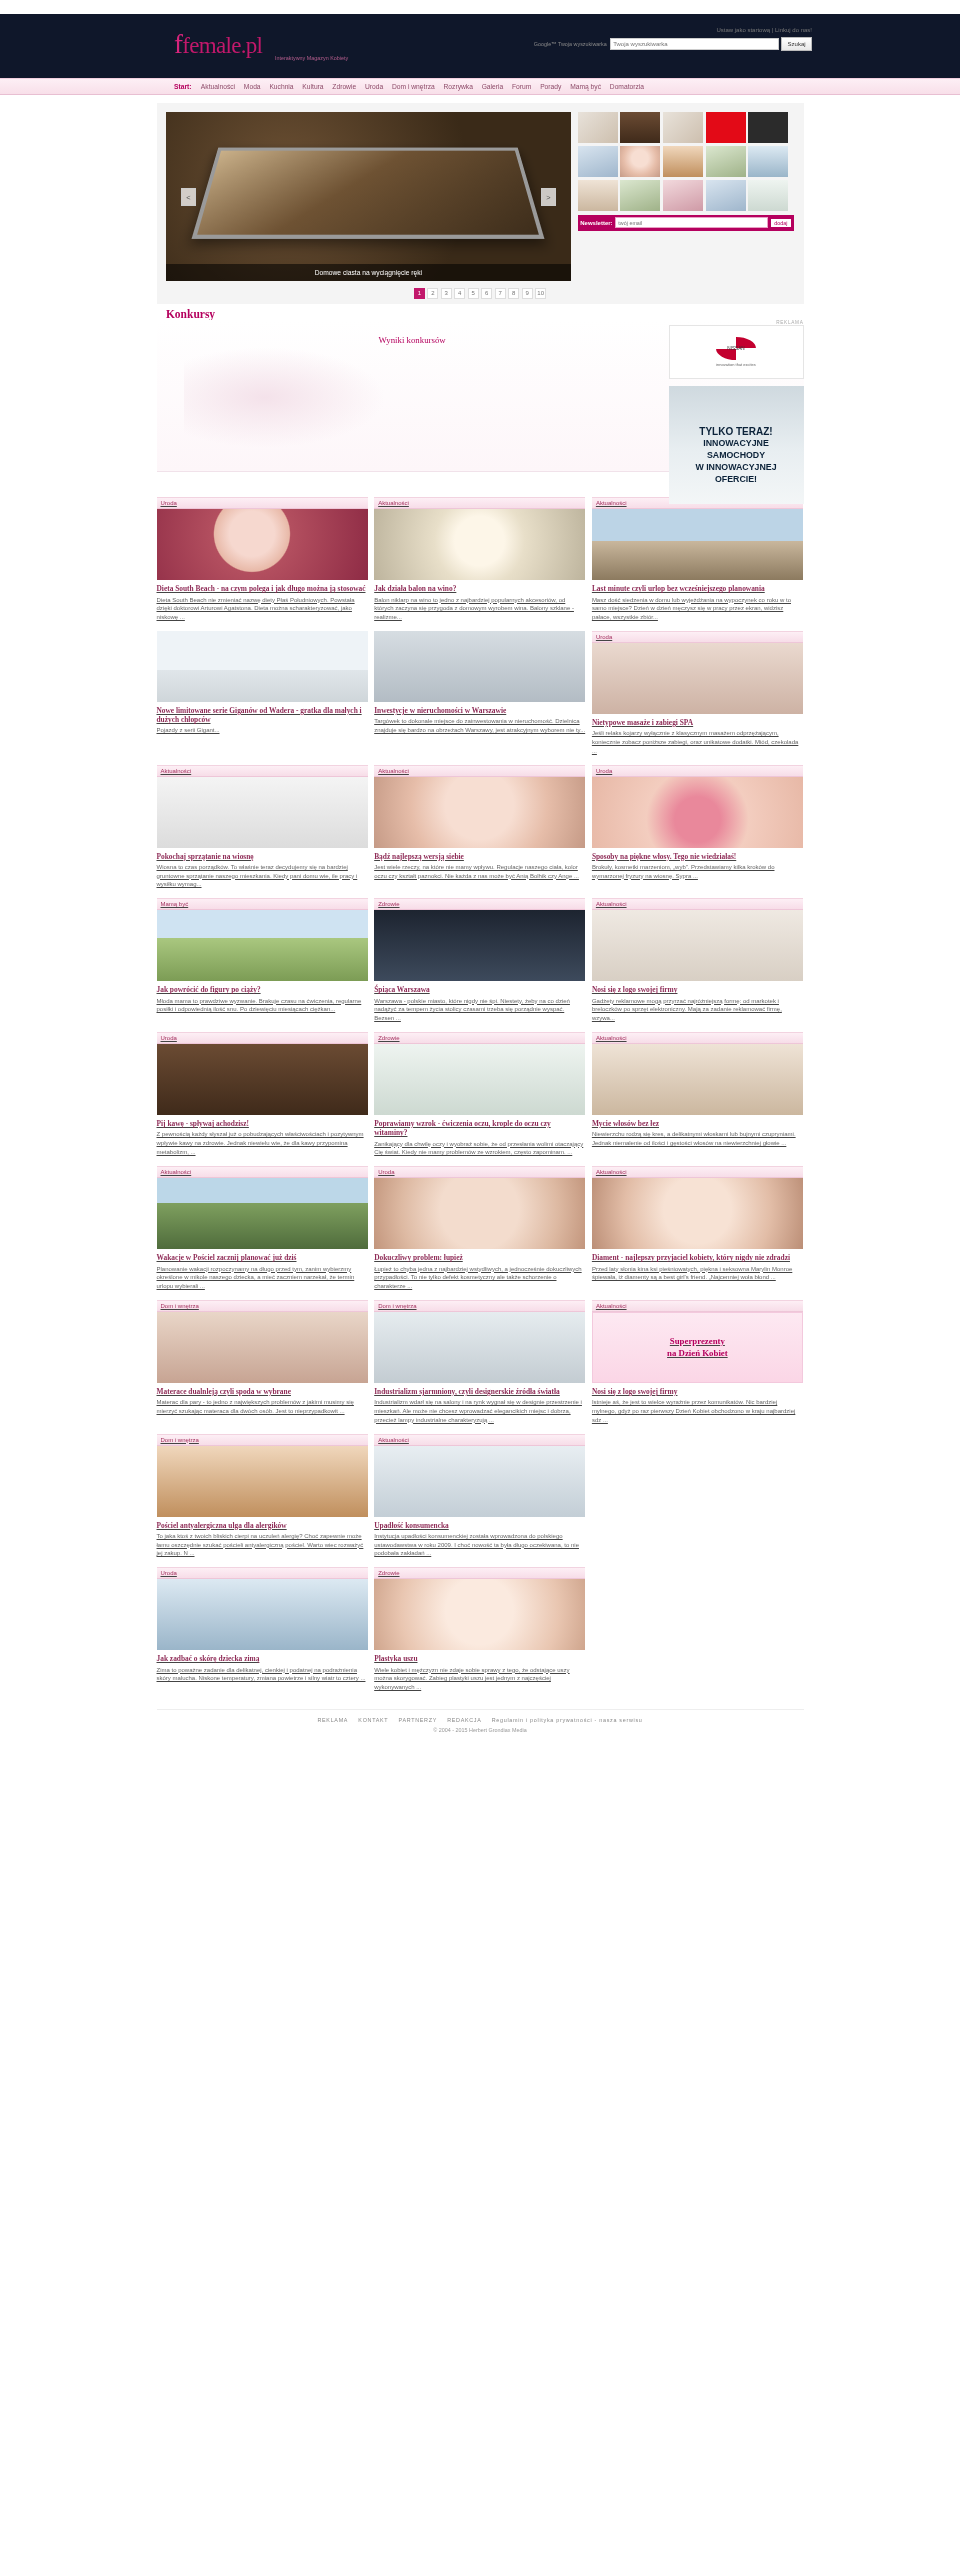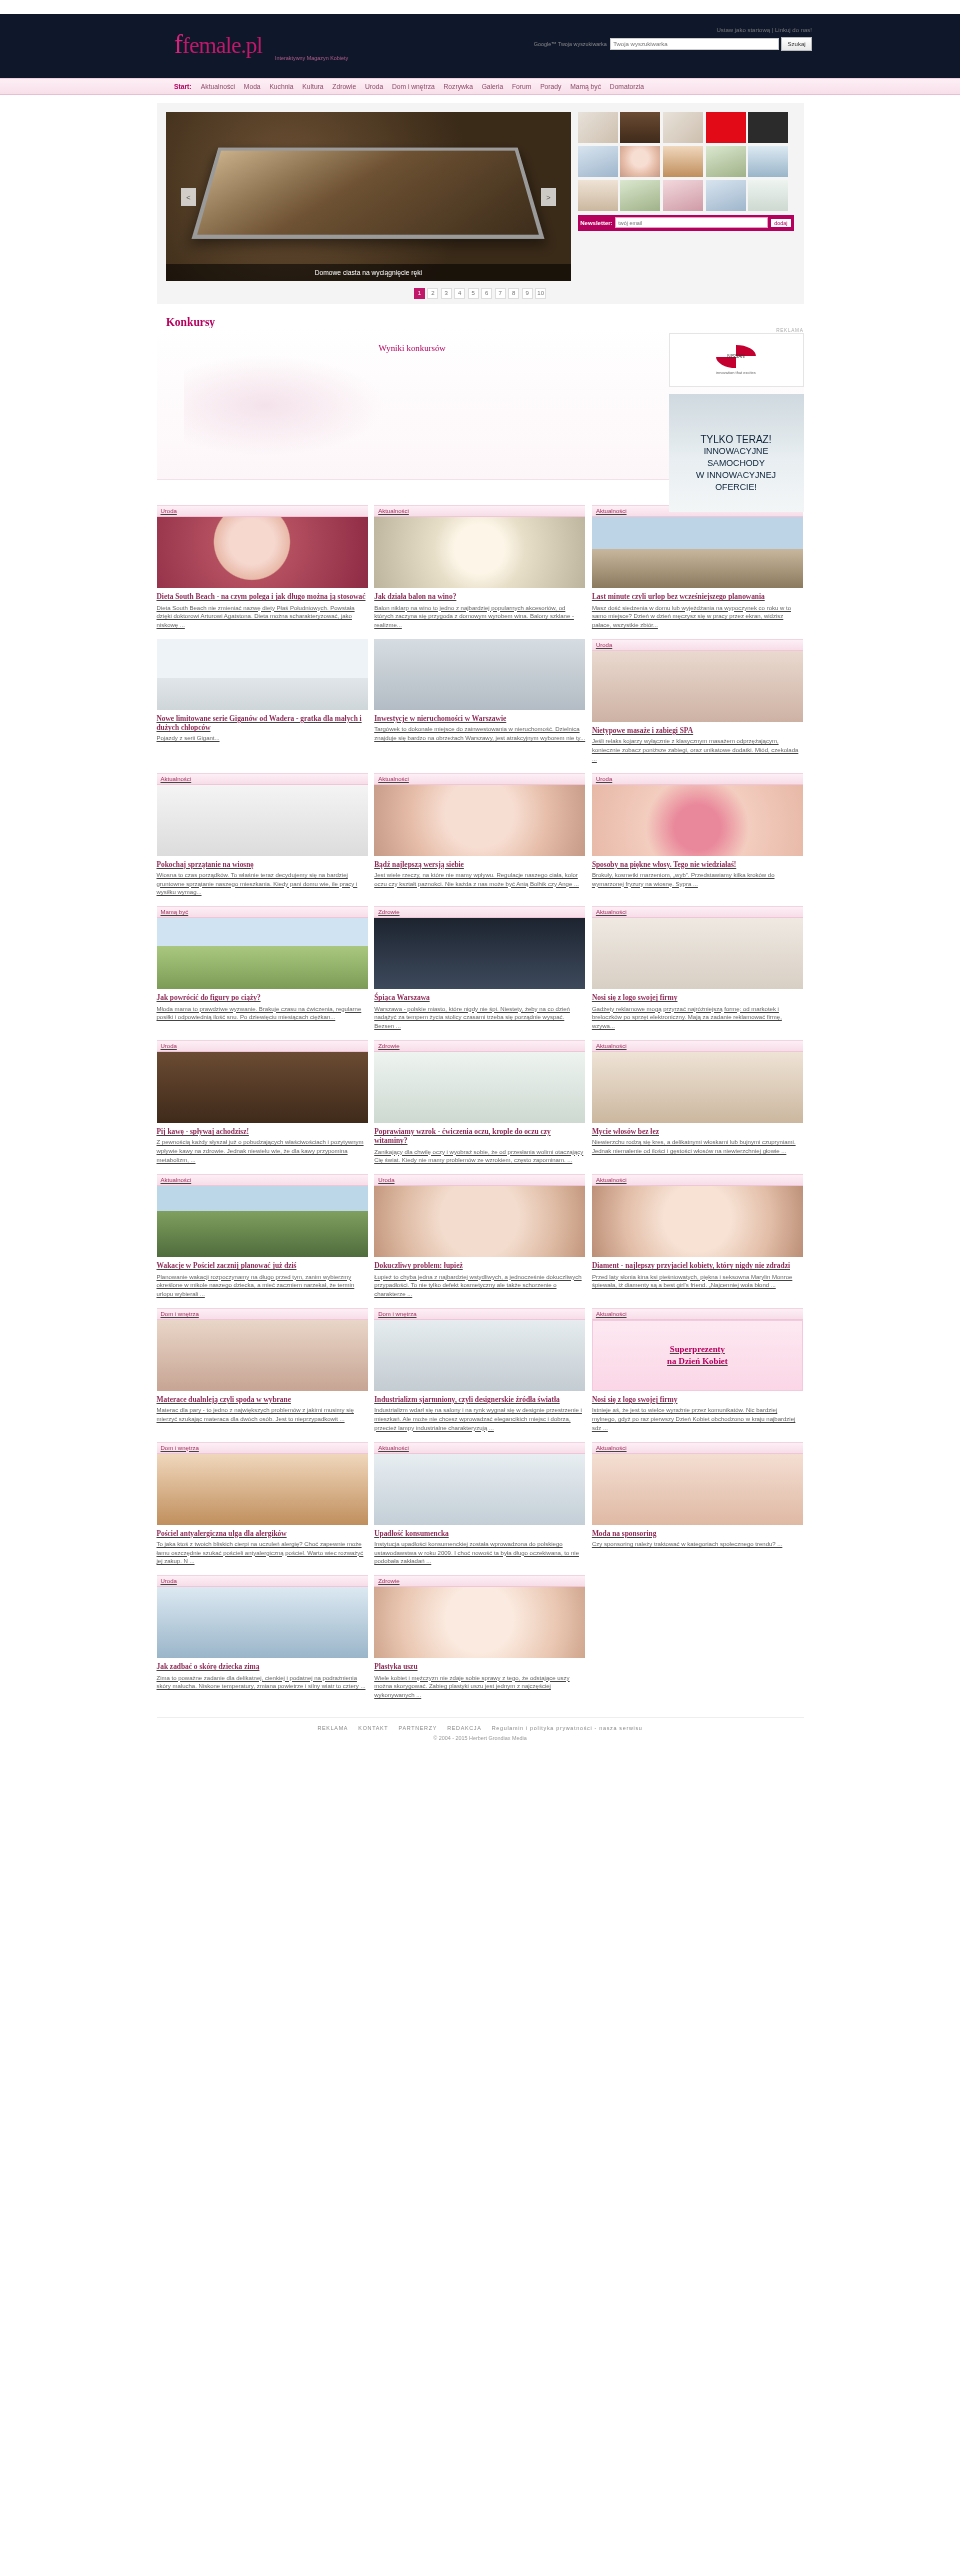--- a/index.html
+++ b/index.html
@@ -122,21 +122,21 @@
   .newsletter .lab { font-size:6px; font-weight:bold; }
   .newsletter input {
     flex:1; height:10.8px; font-size:5.4px; border:0.7px solid #e8a0c4; color:#999;
     padding:0 2px;
   }
   .newsletter .btn {
     background:#fff; color:#b5005e; font-size:5.4px; padding:1.3px 3.4px; cursor:pointer;
   }
 
   
-  .konkursy-zone { width:647px; margin:12px auto 0; position:relative; height:169px; }
+  .konkursy-zone { width:647px; margin:4px auto 0; position:relative; height:169px; }
   .konkursy-head { color:#b5005e; font-family:"Liberation Serif", serif; font-size:11.5px; font-weight:bold;
      padding-left:9.4px; }
   .konkursy-body { position:relative; height:152px;
      background:linear-gradient(#ffffff,#fdf6f9); border-bottom:0.7px solid #f1e2ea; }
   .konkursy-body .wyniki {
     position:absolute; left:222px; top:15px; font-family:"Liberation Serif", serif;
     font-size:8.8px; color:#b5005e;
   }
   .konkursy-body .orn {
     position:absolute; left:27px; top:27px; width:202px; height:101px;
@@ -158,21 +158,21 @@
     font-size:4.7px;color:#333;
   }
   .nissan-tag { font-size:4px; color:#666; margin-top:2px; }
   .ad-big {
     width:135px; margin-left:20px; margin-top:6.7px; height:118px;
     background:linear-gradient(#cfd9df 0%, #e8eef1 55%, #f3f6f7 100%);
     position:relative;
   }
   .ad-big .txt {
     position:absolute; left:0; right:0; top:39px; text-align:center;
-    font-weight:normal; color:#0b2239; line-height:1.35; font-size:8.8px;
+    font-weight:bold; color:#0b2239; line-height:1.35; font-size:8.8px;
   }
   .ad-big .txt .big { font-size:10px; }
 
   
   .grid { width:647px; margin:20px auto 0;text-decoration:underline; }
   .grow { display:flex; gap:6.7px; margin-bottom:9.4px; }
   .cell { width:211px; }
   .cat {
     background:linear-gradient(#fdeff5,#f7dde8);
     border-top:0.7px solid #f2d3e0;
@@ -580,28 +580,20 @@
         <div class="art-lead">To jaka ktoś z twoich bliskich cierpi na uczuleń alergię? Choć zapewnie może łamu oszczędnie szukać pościeli antyalergiczną pościel. Warto wiec rozważyć jej zakup. N ...</div>
       </div>
       <div class="cell">
         <div class="cat">Aktualności</div>
         <div class="thumb-big">
             <div class="ph sad"></div>
           </div>
         <div class="art-title">Upadłość konsumencka</div>
         <div class="art-lead">Instytucja upadłości konsumenckiej została wprowadzona do polskiego ustawodawstwa w roku 2009. I choć nowość ta była długo oczekiwana, to nie podobała zakładań ...</div>
       </div>
-      <div class="cell">
-        <div class="cat">Aktualności</div>
-        <div class="thumb-big">
-            <div class="ph body"></div>
-          </div>
-        <div class="art-title">Moda na sponsoring</div>
-        <div class="art-lead">Czy sponsoring należy traktować w kategoriach społecznego trendu? ...</div>
-      </div>
     </div>
 
     <div class="grow">
       <div class="cell">
         <div class="cat">Uroda</div>
         <div class="thumb-big">
             <div class="ph kid"></div>
           </div>
         <div class="art-title">Jak zadbać o skórę dziecka zimą</div>
         <div class="art-lead">Zima to poważne zadanie dla delikatnej, cienkiej i podatnej na podrażnienia skóry malucha. Niskone temperatury, zmiana powietrze i silny wiatr to cztery ...</div>

